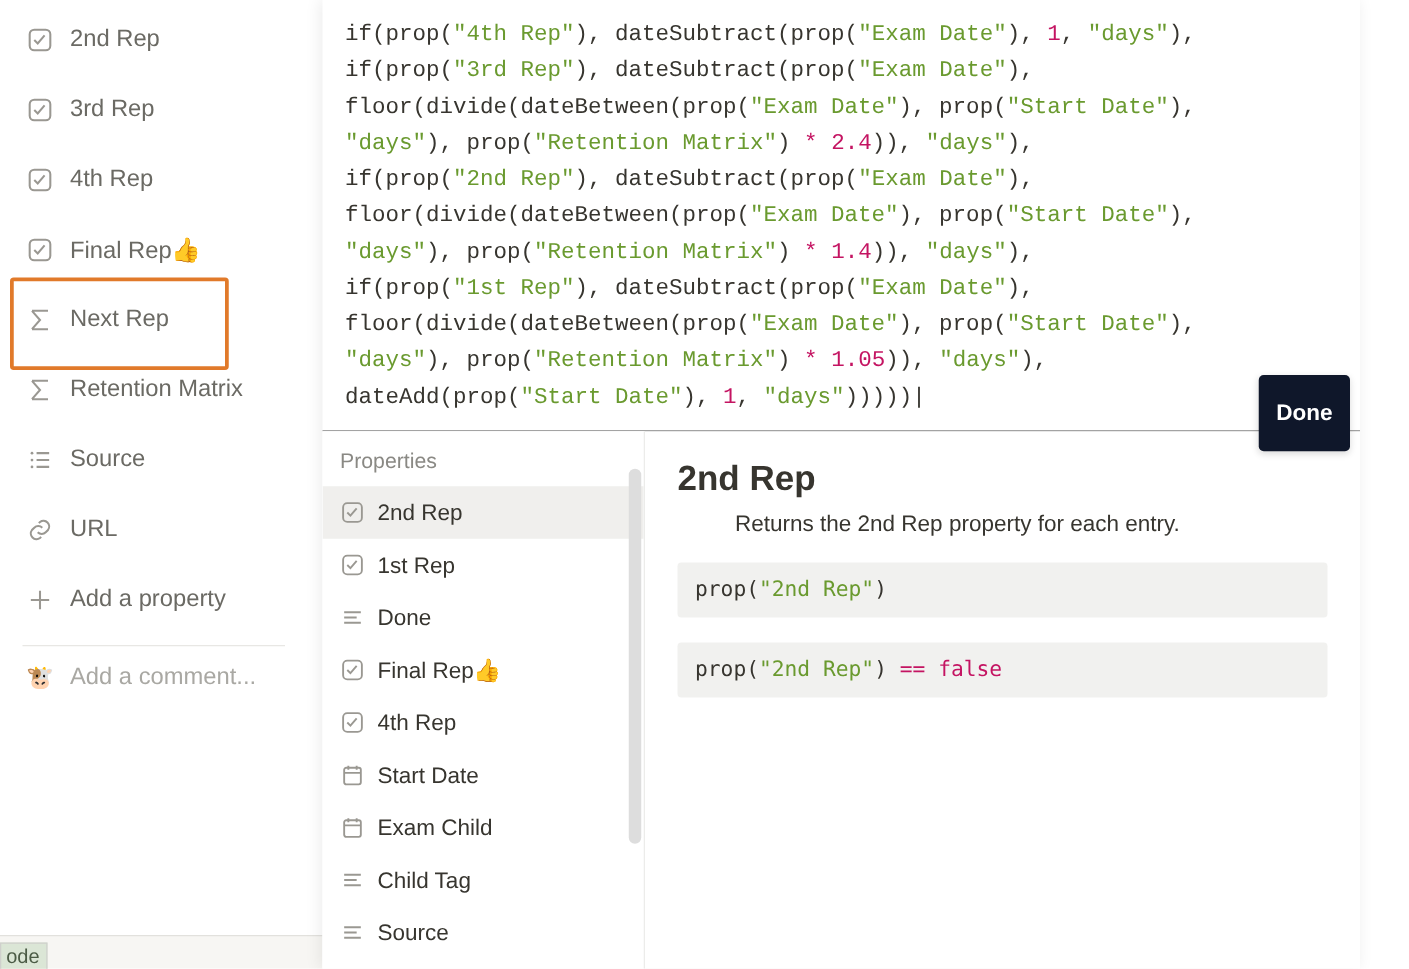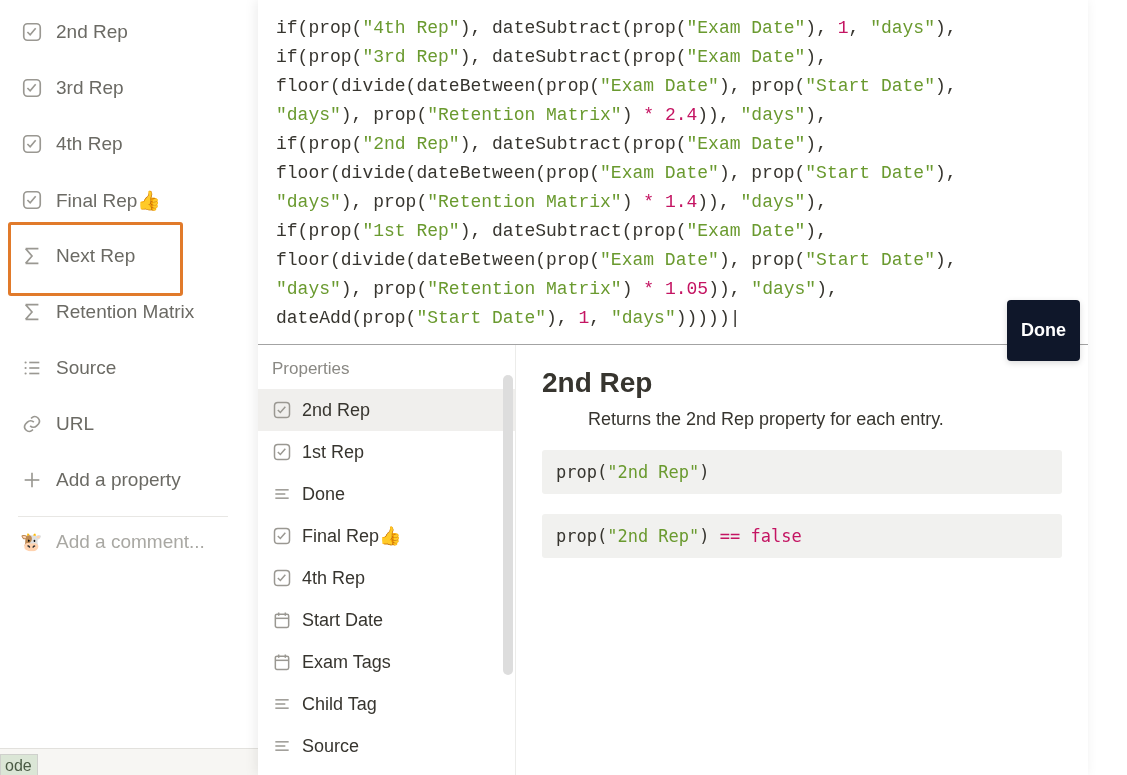--- a/index.html
+++ b/index.html
@@ -408,21 +408,21 @@
             </div>
             <div class="picker-item">
               <span class="picon">
                 <svg class="ic-s" viewBox="0 0 24 24">
                   <rect x="4" y="5" width="16" height="16" rx="2"></rect>
                   <line x1="4" y1="10" x2="20" y2="10"></line>
                   <line x1="8" y1="3" x2="8" y2="7"></line>
                   <line x1="16" y1="3" x2="16" y2="7"></line>
                 </svg>
               </span>
-              <span class="plabel">Exam Tags</span>
+              <span class="plabel">Exam Child</span>
             </div>
             <div class="picker-item">
               <span class="picon">
                 <svg class="ic-s" viewBox="0 0 24 24">
                   <line x1="4" y1="7" x2="20" y2="7"></line>
                   <line x1="4" y1="12" x2="16" y2="12"></line>
                   <line x1="4" y1="17" x2="20" y2="17"></line>
                 </svg>
               </span>
               <span class="plabel">Child Tag</span>

